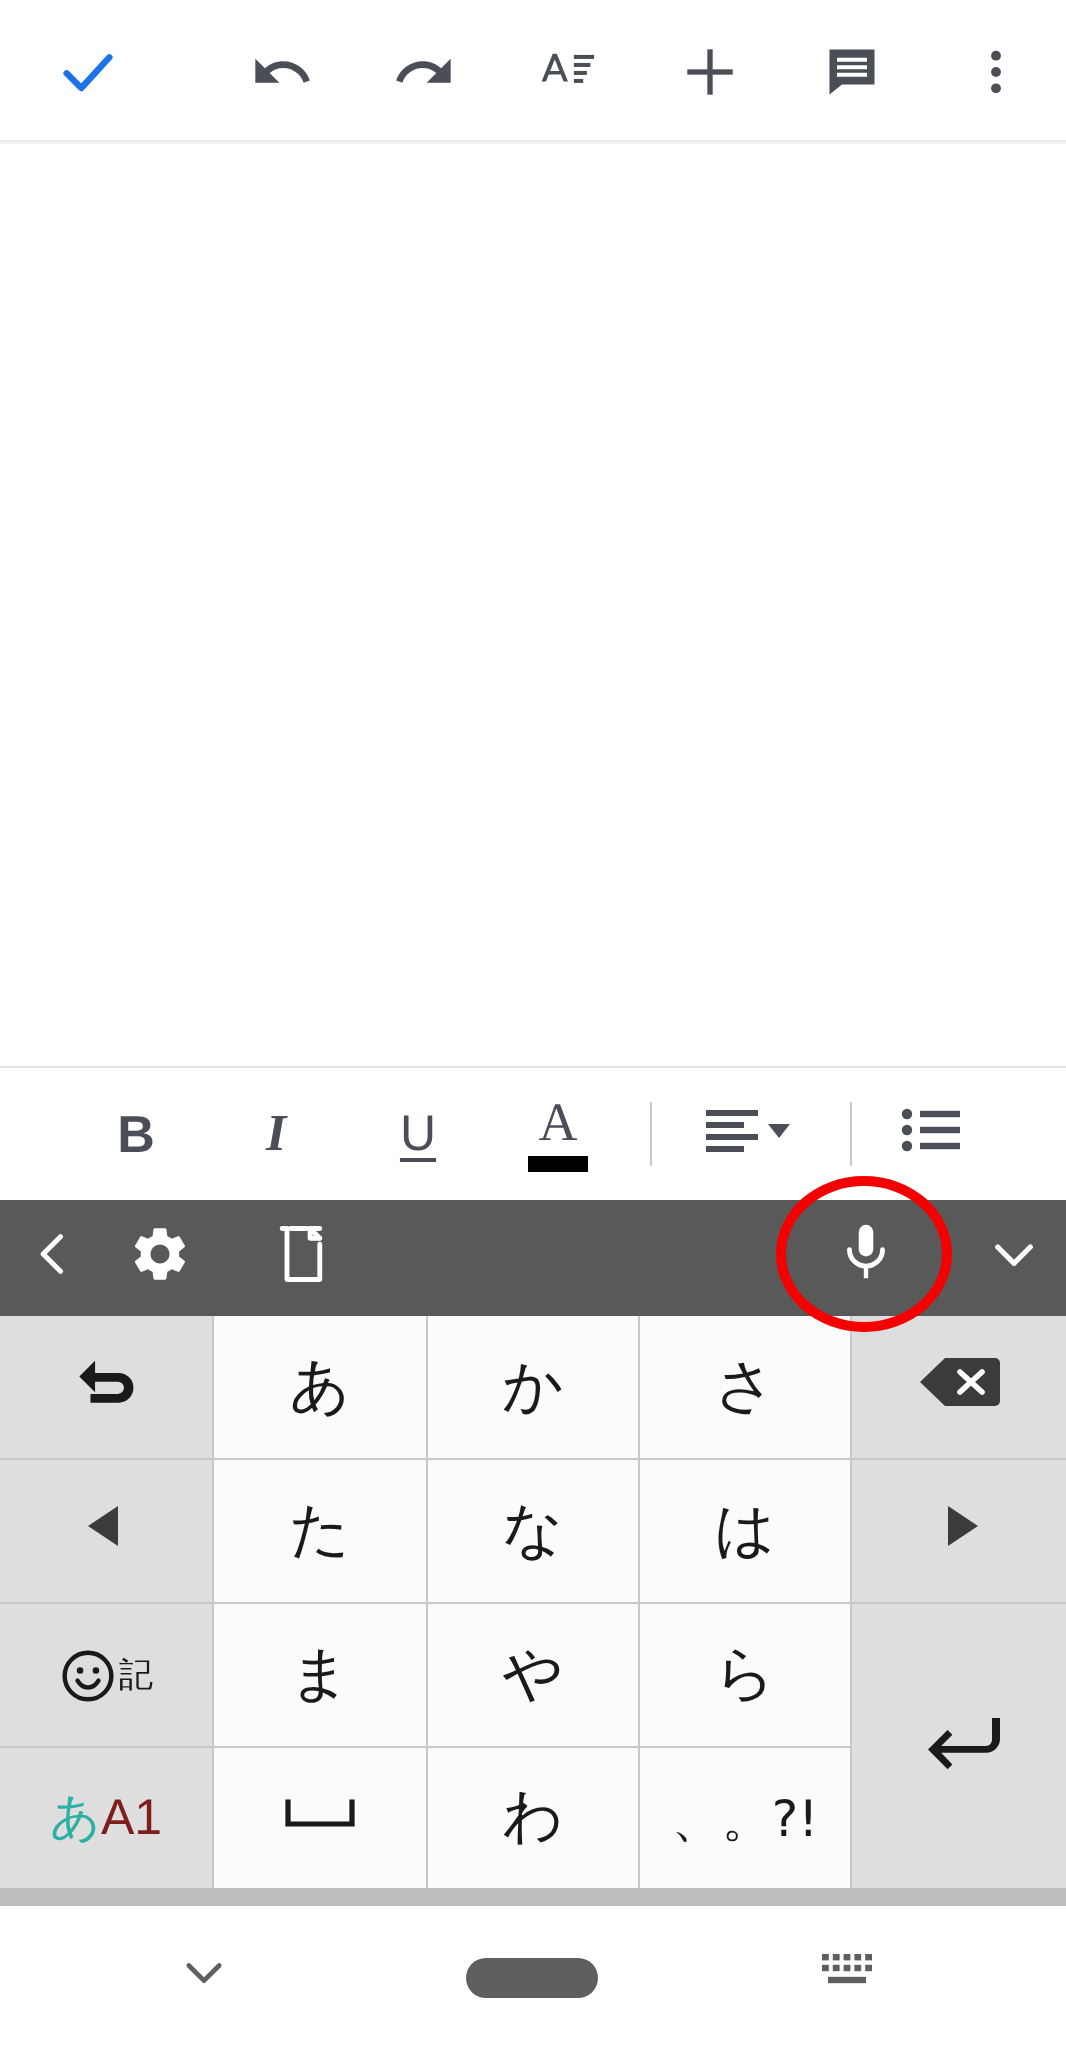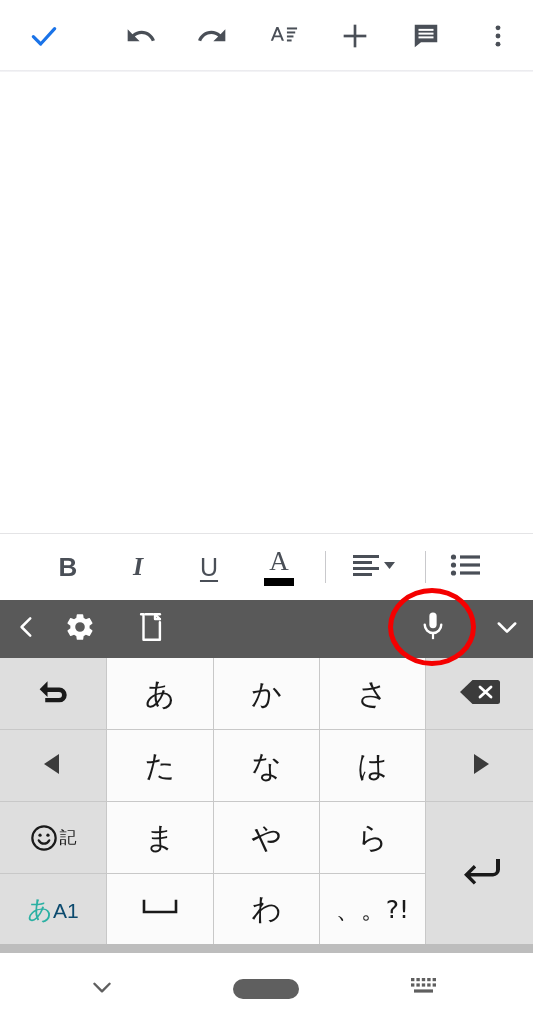--- a/index.html
+++ b/index.html
@@ -94,21 +94,21 @@
   .kana-label{
     font-family:"DejaVu Sans", sans-serif;
     font-size:30px; color:#1a1a1a; line-height:1;
   }
   .kana-label.small{ font-size:25px; letter-spacing:0px; }
   .mode-label{
     font-family:"DejaVu Sans", sans-serif;
     font-size:25px; line-height:1; display:flex; align-items:baseline;
   }
   .mode-label .kana-a{ color:#2bb0a3; }
-  .mode-label .latin{ color:#0c4a6e; font-family:"Liberation Sans", sans-serif; font-size:21px;}
+  .mode-label .latin{ color:#7f1d1d; font-family:"Liberation Sans", sans-serif; font-size:25px;}
   .emoji-label{ display:flex; align-items:center; gap:2px; }
   .emoji-kanji{ font-family:"DejaVu Sans", sans-serif; font-size:17px; color:#1a1a1a; }
 
   
   .kb-gap{
     position:absolute; left:0; top:944px; width:533px; height:9px;
     background:#bdbdbd;
   }
 
   

